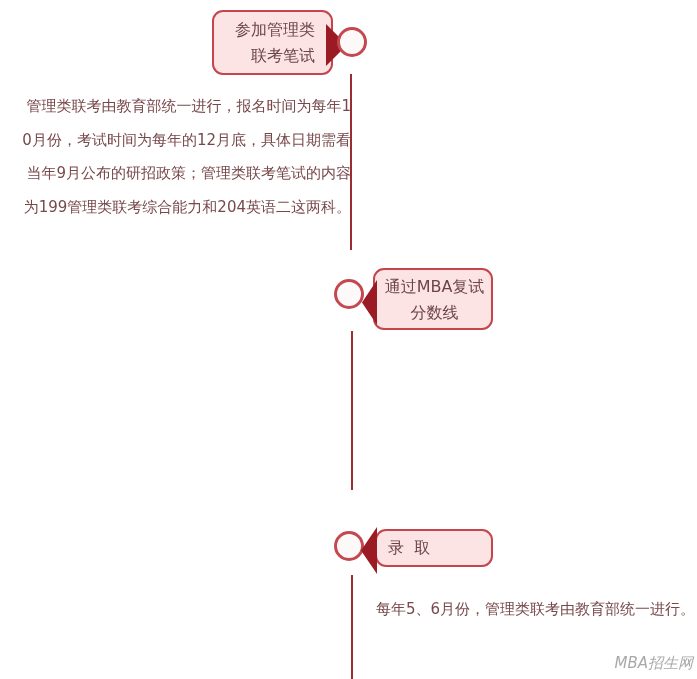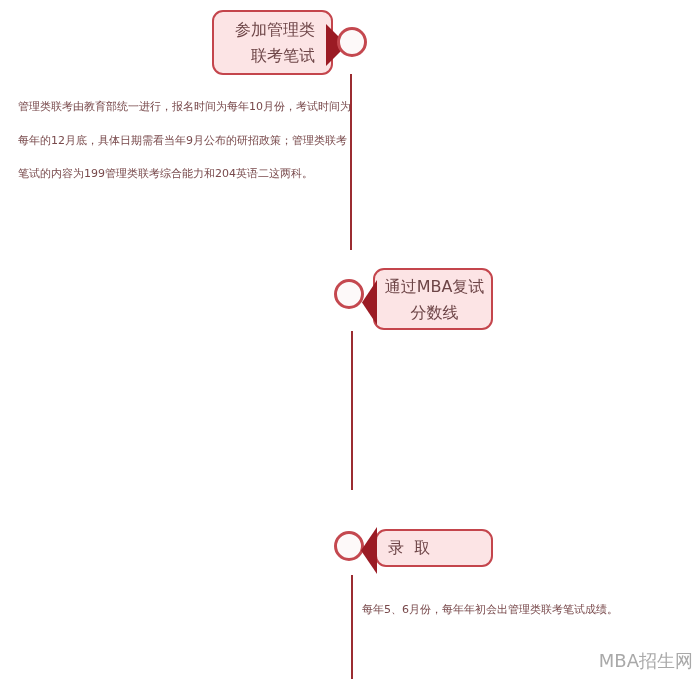--- a/index.html
+++ b/index.html
@@ -51,30 +51,30 @@
   .circle3{left:334px;top:531px;z-index:2;}
   
   .connector{position:absolute;width:2px;background:var(--line);}
   .line1{left:350px;top:74px;height:176px;}
   .line2{left:351px;top:331px;height:159px;}
   .line3{left:351px;top:575px;height:104px;}
   
   .description{
     position:absolute;width:333px;
     color:var(--para-text);
-    font-size:11px;line-height:33.5px;
-    text-align:left;word-break:break-all;
+    font-size:15px;line-height:33.5px;
+    text-align:right;word-break:break-all;
   }
   .desc1{left:18px;top:90px;}
   .desc2{left:362px;top:351px;}
   .desc3{left:362px;top:593px;}
   
   .watermark{
     position:absolute;right:4px;bottom:6px;
-    color:var(--watermark);font-size:18px;
+    color:var(--watermark);font-size:15px;font-style:italic;
   }
 </style>
 </head>
 <body>
 
 <div class="canvas">
 
   <div class="milestone-box box1">参加管理类联考笔试</div>
   <div class="arrow arrow-right arrow1"></div>
   <div class="node-circle circle1"></div>
@@ -83,17 +83,17 @@
 
   <div class="milestone-box box2">通过MBA复试分数线</div>
   <div class="arrow arrow-left arrow2"></div>
   <div class="node-circle circle2"></div>
   <div class="connector line2"></div>
 
   <div class="milestone-box box3">录  取</div>
   <div class="arrow arrow-left arrow3"></div>
   <div class="node-circle circle3"></div>
   <div class="connector line3"></div>
-  <div class="description desc3">每年5、6月份，每年年初会出管理类联考笔试成绩。</div>
+  <div class="description desc3">每年5、6月份，管理类联考由教育部统一进行。</div>
 
   <div class="watermark">MBA招生网</div>
 
 </div>
 
 </body></html>

